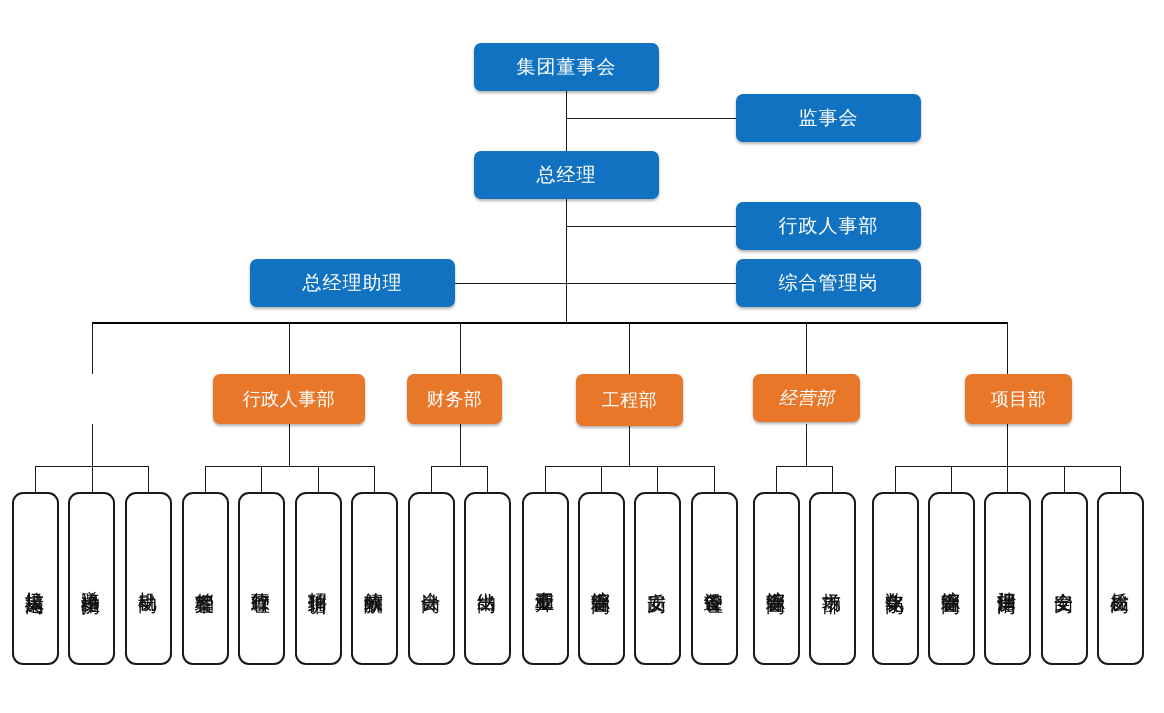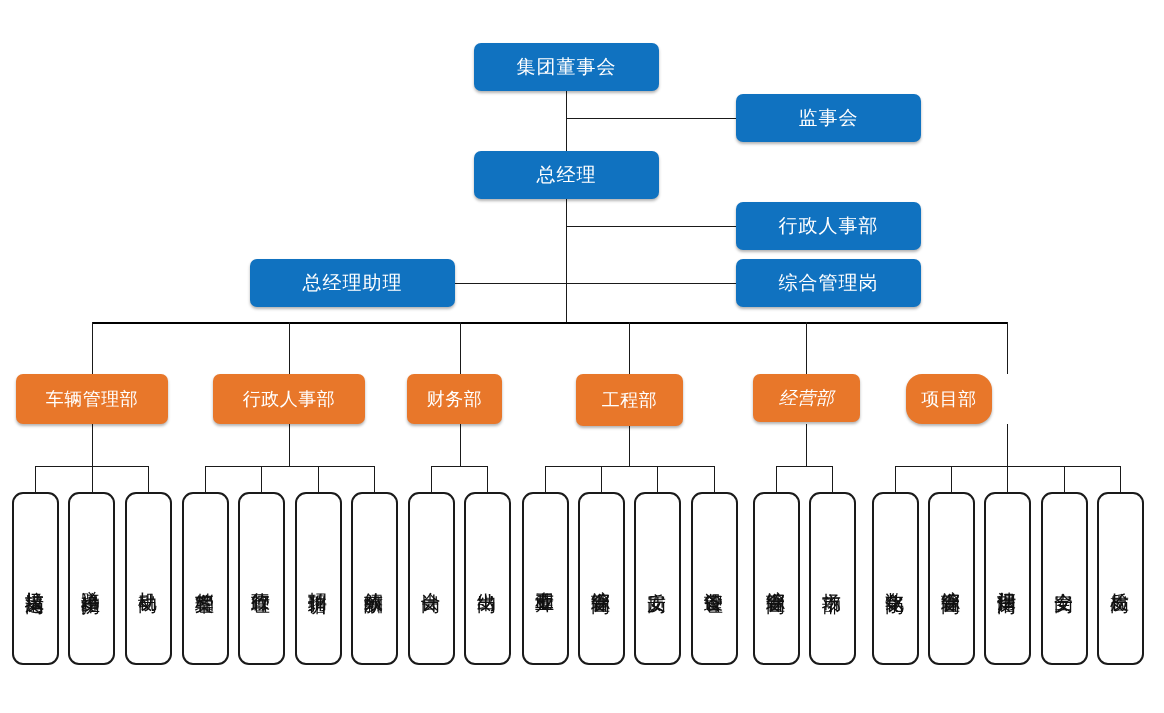--- a/index.html
+++ b/index.html
@@ -130,31 +130,30 @@
   <div class="node-blue" style="left:736px;top:94px;width:185px;height:48px;">监事会</div>
 
   <div class="node-blue" style="left:474px;top:151px;width:185px;height:48px;">总经理</div>
 
   <div class="node-blue" style="left:736px;top:202px;width:185px;height:48px;">行政人事部</div>
 
   <div class="node-blue" style="left:250px;top:259px;width:205px;height:48px;">总经理助理</div>
 
   <div class="node-blue" style="left:736px;top:259px;width:185px;height:48px;">综合管理岗</div>
 
-  <div class="node-orange" style="left:16px;top:374px;width:152px;height:50px;">车辆管理部</div>
 
   <div class="node-orange" style="left:213px;top:374px;width:152px;height:50px;">行政人事部</div>
 
   <div class="node-orange" style="left:407px;top:374px;width:95px;height:50px;">财务部</div>
 
   <div class="node-orange" style="left:576px;top:374px;width:107px;height:52px;">工程部</div>
 
   <div class="node-orange" style="left:753px;top:374px;width:107px;height:48px;font-style:italic;">经营部</div>
 
-  <div class="node-orange" style="left:906px;top:374px;width:86px;height:50px;border-radius:16px;">项目部</div>
+  <div class="node-orange" style="left:965px;top:374px;width:107px;height:50px;">项目部</div>
 
   <div class="node-leaf" style="left:12px;top:492px;width:47px;height:173px;">
     <span class="vtxt">垃圾清运岗</span>
     </div>
   <div class="node-leaf" style="left:68px;top:492px;width:47px;height:173px;">
     <span class="vtxt">道路维护岗</span>
     </div>
   <div class="node-leaf" style="left:125px;top:492px;width:47px;height:173px;">
     <span class="vtxt">机动岗</span>
     </div>

